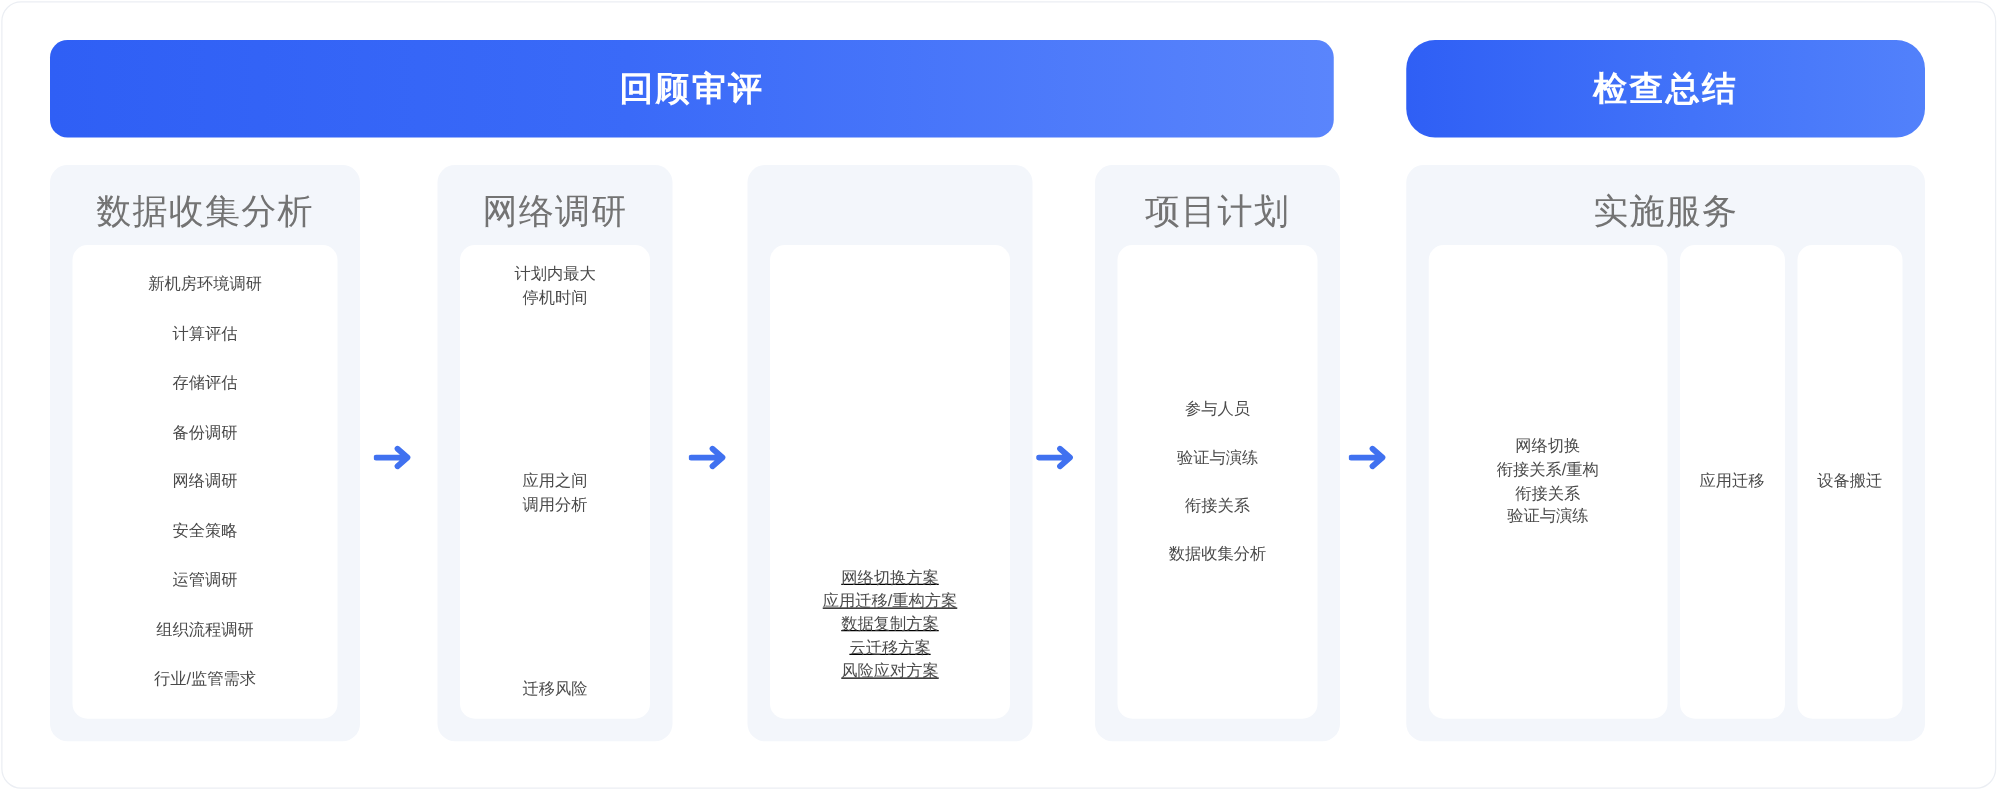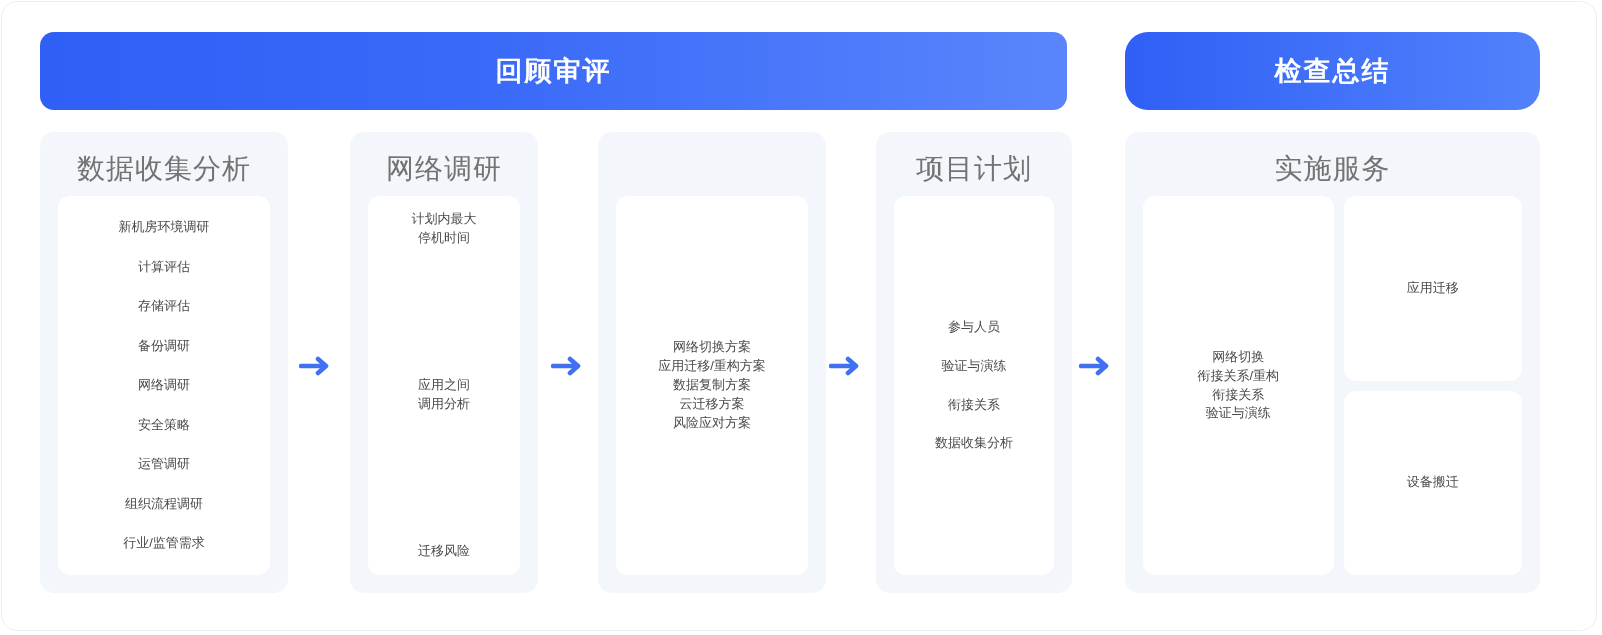--- a/index.html
+++ b/index.html
@@ -102,42 +102,41 @@
     display: flex;
     flex-direction: column;
     justify-content: center;
     align-items: center;
     box-sizing: border-box;
     padding: 14px 6px;
   }
   .card-split {
     flex: 1;
     display: flex;
-    flex-direction: column;
     gap: 10px;
     justify-content: space-between;
   }
   .card-split .card {
     flex: 1;
   }
   .item {
     color: #4a4a4a;
     font-size: 13px;
     line-height: 1.45;
     text-align: center;
     white-space: nowrap;
   }
   .item.wrap {
     white-space: normal;
   }
 
   
   .stage-1 .card { justify-content: space-between; padding: 22px 6px; }
   .stage-2 .card { justify-content: space-between; padding: 14px 6px; }
-  .stage-3 .card { justify-content: center; padding: 28px 6px; }
+  .stage-3 .card { justify-content: flex-end; padding: 28px 6px; text-decoration: underline; }
   .stage-4 .card { justify-content: center; gap: 20px; padding: 14px 6px; }
   .stage-5 .card-left { justify-content: center; }
 
   
   .stage-1 { left: 0px;    width: 248px; }
   .stage-2 { left: 310px;  width: 188px; }
   .stage-3 { left: 558px;  width: 228px; }
   .stage-4 { left: 836px;  width: 196px; }
   .stage-5 { left: 1085px; width: 415px; }
 

